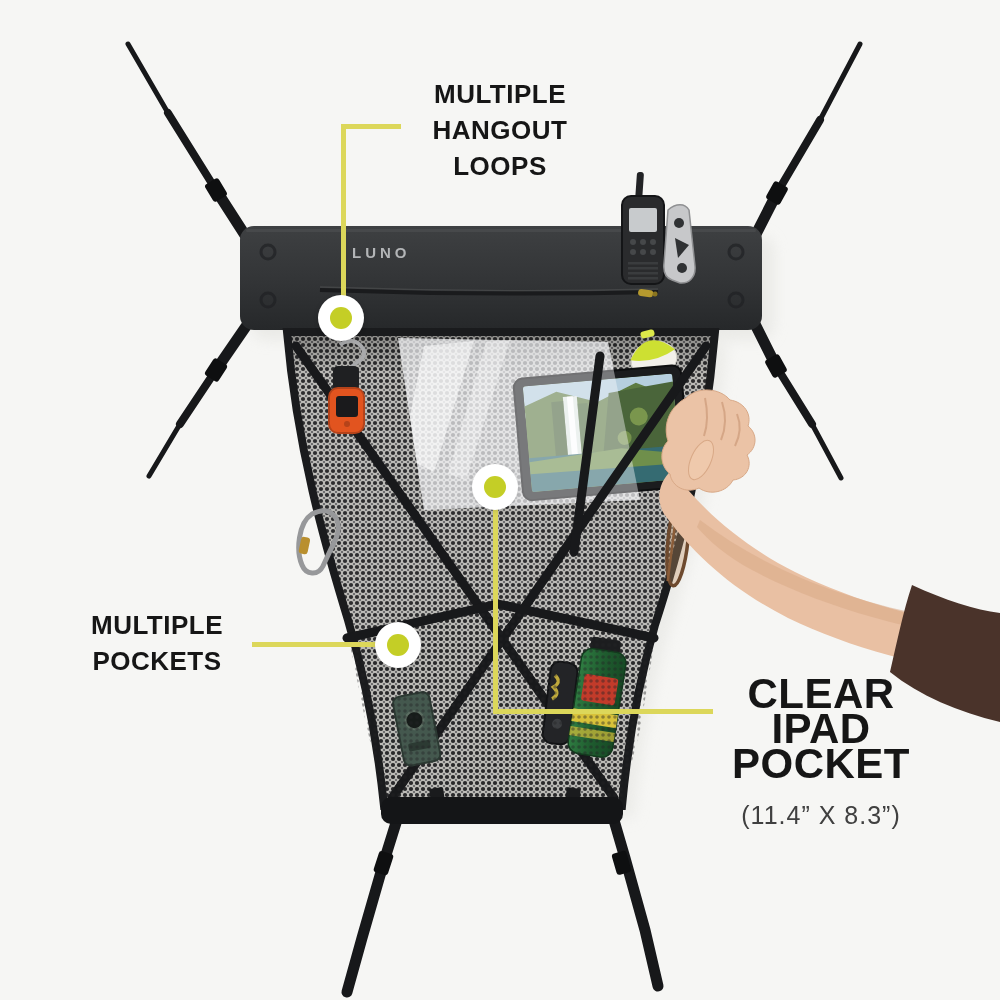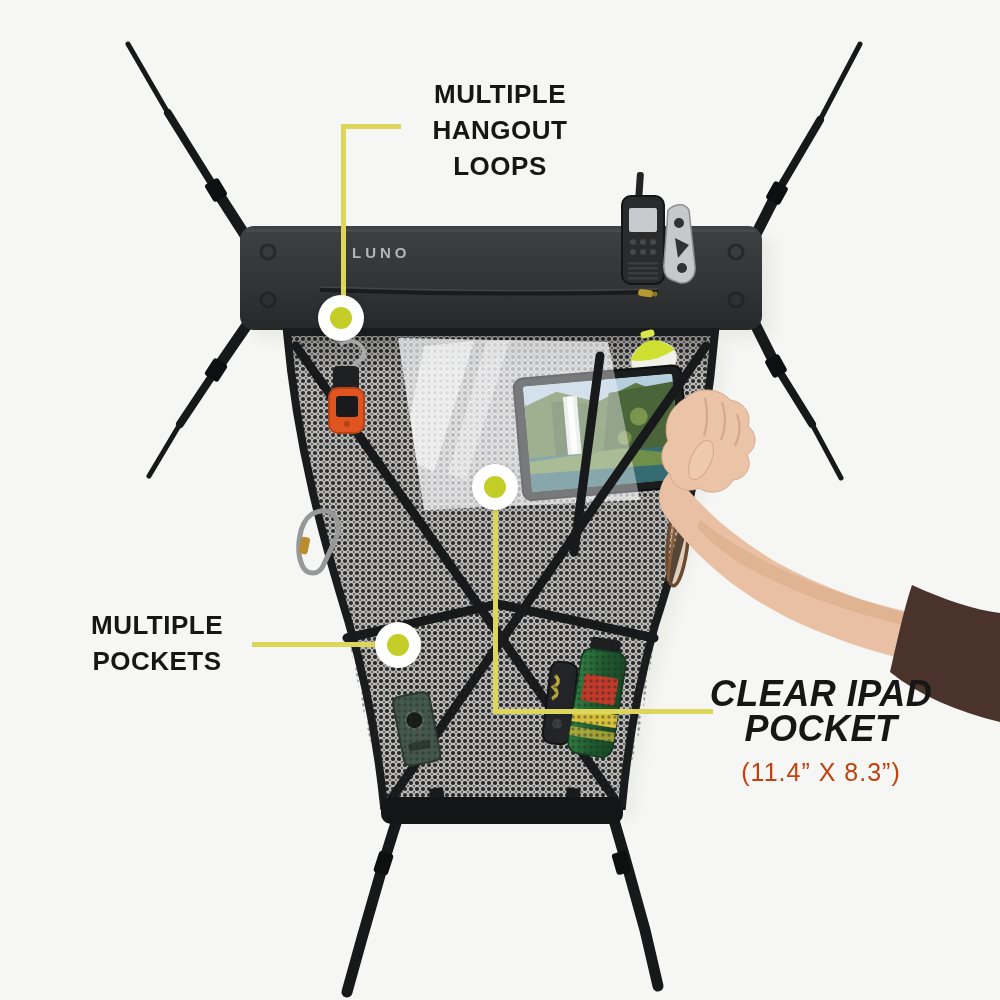--- a/index.html
+++ b/index.html
@@ -4,22 +4,22 @@
 <style>
   html,body{margin:0;padding:0;}
   body{width:1000px;height:1000px;background:#f6f6f4;font-family:"Liberation Sans",sans-serif;overflow:hidden;}
   .stage{position:relative;width:1000px;height:1000px;background:#f6f6f4;}
   svg{position:absolute;left:0;top:0;}
   .callout-line{position:absolute;background:#dcd75a;}
   .marker{position:absolute;width:46px;height:46px;border-radius:50%;background:#ffffff;box-shadow:0 1px 5px rgba(0,0,0,0.15);display:flex;align-items:center;justify-content:center;}
   .marker .dot{width:22px;height:22px;border-radius:50%;background:#c4ce26;}
   .label{position:absolute;color:#161616;text-align:center;}
   .label .label-text{white-space:pre-line;font-weight:bold;font-size:26px;line-height:36px;letter-spacing:0.5px;}
-  .label .label-sub{font-weight:normal;font-size:25px;letter-spacing:1px;margin-top:12px;color:#c2410c;}
-  #label-ipad .label-text{font-size:36px;line-height:35px;font-style:italic;}
+  .label .label-sub{font-weight:normal;font-size:25px;letter-spacing:1px;margin-top:20px;color:#404040;}
+  #label-ipad .label-text{font-size:42px;line-height:35px;}
 </style>
 </head>
 <body>
 
 <div class="stage">
 
 <svg width="1000" height="1000" viewBox="0 0 1000 1000">
   <defs>
     <linearGradient id="panelG" x1="0" y1="0" x2="0" y2="1">
       <stop offset="0" stop-color="#3e4042"></stop>

